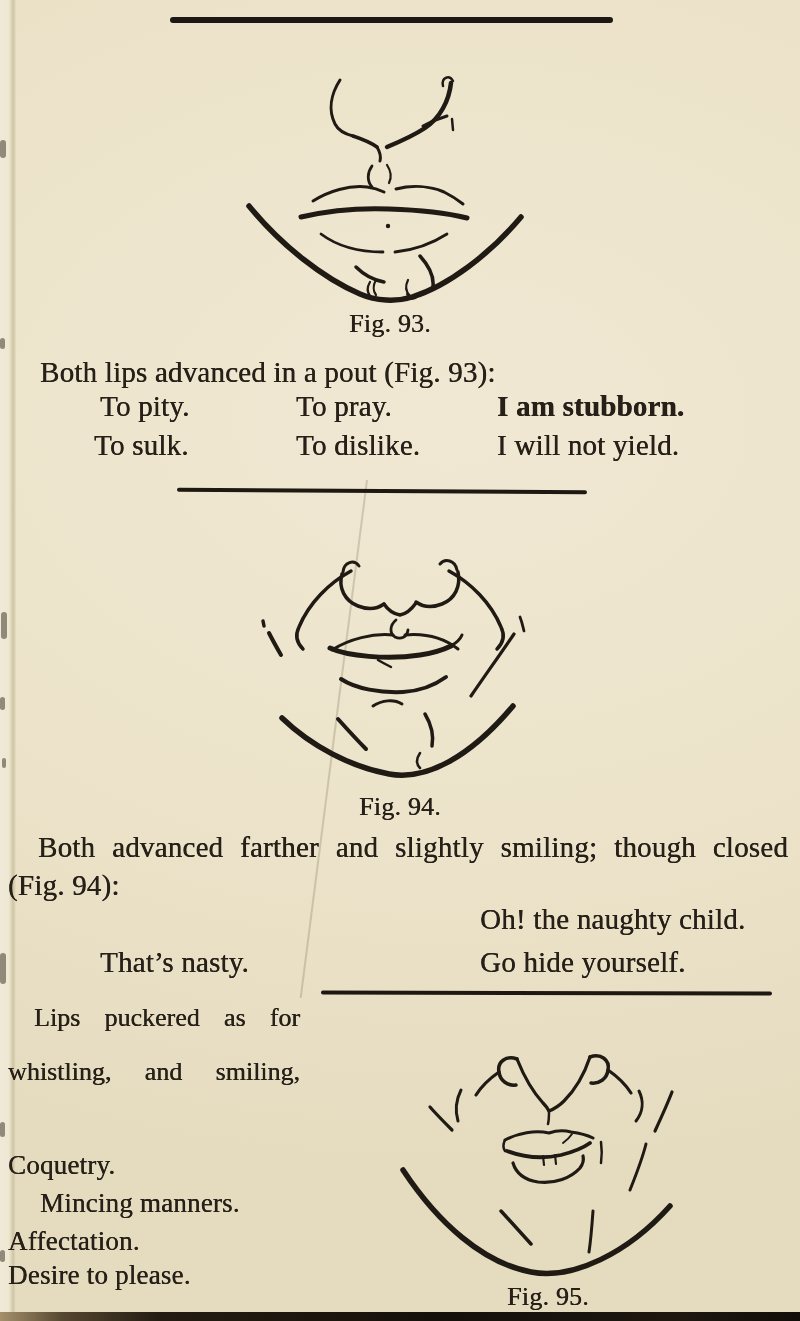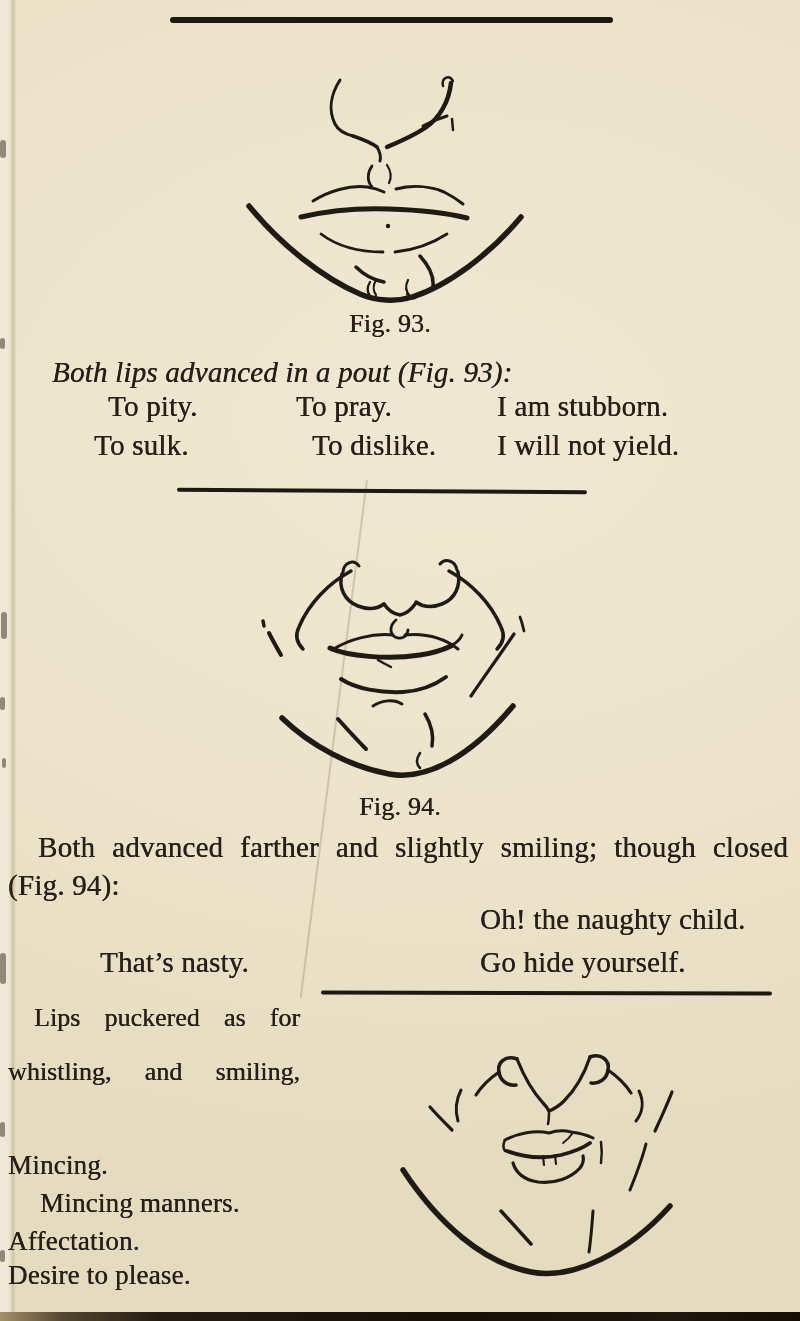--- a/index.html
+++ b/index.html
@@ -70,27 +70,27 @@
         <path d="M133,212 C130,217 130,222 133,226" stroke-width="2.2"></path>
         <path d="M139,210 C136,215 136,221 139,225" stroke-width="2.2"></path>
         <path d="M171,210 C168,216 169,222 173,226" stroke-width="2.2"></path>
         <path d="M170,224 C172,229 176,230 180,227" stroke-width="2"></path>
       </g>
       <path d="M12,136 C45,176 86,208 123,224 C139,231 159,232 175,227 C211,216 253,184 284,147" stroke-width="5.5"></path>
     </g>
   </svg>
   <div class="t caption" style="left:240px;top:309px;width:300px;">Fig. 93.</div>
 
-  <div class="t" style="left:52px;top:356px;font-style:italic;">Both lips advanced in a pout (Fig. 93):</div>
+  <div class="t" style="left:40px;top:356px;">Both lips advanced in a pout (Fig. 93):</div>
 
-  <div class="t" style="left:108px;top:390px;">To pity.</div>
+  <div class="t" style="left:100px;top:390px;">To pity.</div>
   <div class="t" style="left:296px;top:390px;">To pray.</div>
-  <div class="t" style="left:497px;top:390px;">I am stubborn.</div>
+  <div class="t" style="left:497px;top:390px;font-weight:bold;">I am stubborn.</div>
   <div class="t" style="left:94px;top:429px;">To sulk.</div>
-  <div class="t" style="left:312px;top:429px;">To dislike.</div>
+  <div class="t" style="left:296px;top:429px;">To dislike.</div>
   <div class="t" style="left:497px;top:429px;">I will not yield.</div>
 
   <div class="rule" style="left:177px;top:489px;width:410px;height:4px;transform:rotate(.35deg);"></div>
 
   <svg style="left:235px;top:545px;" width="330" height="245" viewBox="0 0 330 245">
     <g class="stroke">
       <g>
         <path d="M28,76 L29,81" stroke-width="3.5"></path>
         <path d="M34,88 C38,96 42,103 46,110" stroke-width="4"></path>
         <path d="M116,26 C94,38 74,58 64,82 C60,90 62,98 68,104" stroke-width="3.5"></path>
@@ -130,21 +130,21 @@
 
   <div class="t" style="left:480px;top:903px;">Oh! the naughty child.</div>
   <div class="t" style="left:100px;top:946px;">That’s nasty.</div>
   <div class="t" style="left:480px;top:946px;">Go hide yourself.</div>
 
   <div class="rule" style="left:321px;top:991px;width:451px;height:4px;transform:rotate(.15deg);"></div>
 
   <div class="t jline" style="left:8px;top:1003px;width:292px;font-size:26px;letter-spacing:0;text-indent:26px;">Lips puckered as for</div>
   <div class="t jline" style="left:8px;top:1037px;width:292px;font-size:26px;letter-spacing:0;margin-top:20px;">whistling, and smiling,</div>
 
-  <div class="t" style="left:8px;top:1150px;font-size:27px;">Mincing.</div>
+  <div class="t" style="left:8px;top:1150px;font-size:27px;">Coquetry.</div>
   <div class="t" style="left:8px;top:1188px;font-size:27px;margin-left:32px;">Mincing manners.</div>
   <div class="t" style="left:8px;top:1226px;font-size:27px;">Affectation.</div>
   <div class="t" style="left:8px;top:1260px;font-size:27px;">Desire to please.</div>
 
   <svg style="left:383px;top:1043px;" width="310" height="240" viewBox="0 0 310 240">
     <g class="stroke">
       <g>
         <path d="M134,16 C123,12 114,19 116,29 C117,38 125,43 133,42" stroke-width="3.5"></path>
         <path d="M116,29 C106,36 98,44 93,52" stroke-width="3.2"></path>
         <path d="M134,16 C140,31 149,48 160,60 C163,63 165,66 166,68" stroke-width="3.2"></path>
@@ -170,16 +170,17 @@
         <path d="M130,120 C133,130 142,137 155,139 C172,141 188,135 197,125 C200,121 201,117 200,113" stroke-width="3.2"></path>
         <path d="M218,99 C219,106 219,113 218,120" stroke-width="2.5"></path>
       </g>
       <g>
         <path d="M118,168 C128,179 138,190 148,201" stroke-width="3.5"></path>
         <path d="M210,168 C209,182 208,196 206,209" stroke-width="3"></path>
       </g>
       <path d="M20,127 C55,180 100,220 148,229 C190,237 245,210 287,163" stroke-width="5.5"></path>
     </g>
   </svg>
+  <div class="t caption" style="left:383px;top:1282px;width:330px;">Fig. 95.</div>
 
   <div style="position:absolute;left:0;top:1312px;width:800px;height:9px;
               background:linear-gradient(90deg,#a4906b 0%,#54462f 8%,#241c12 20%,#15100a 55%,#1d1710 85%,#120d08 100%);"></div>
 </div>
 
 </body></html>

